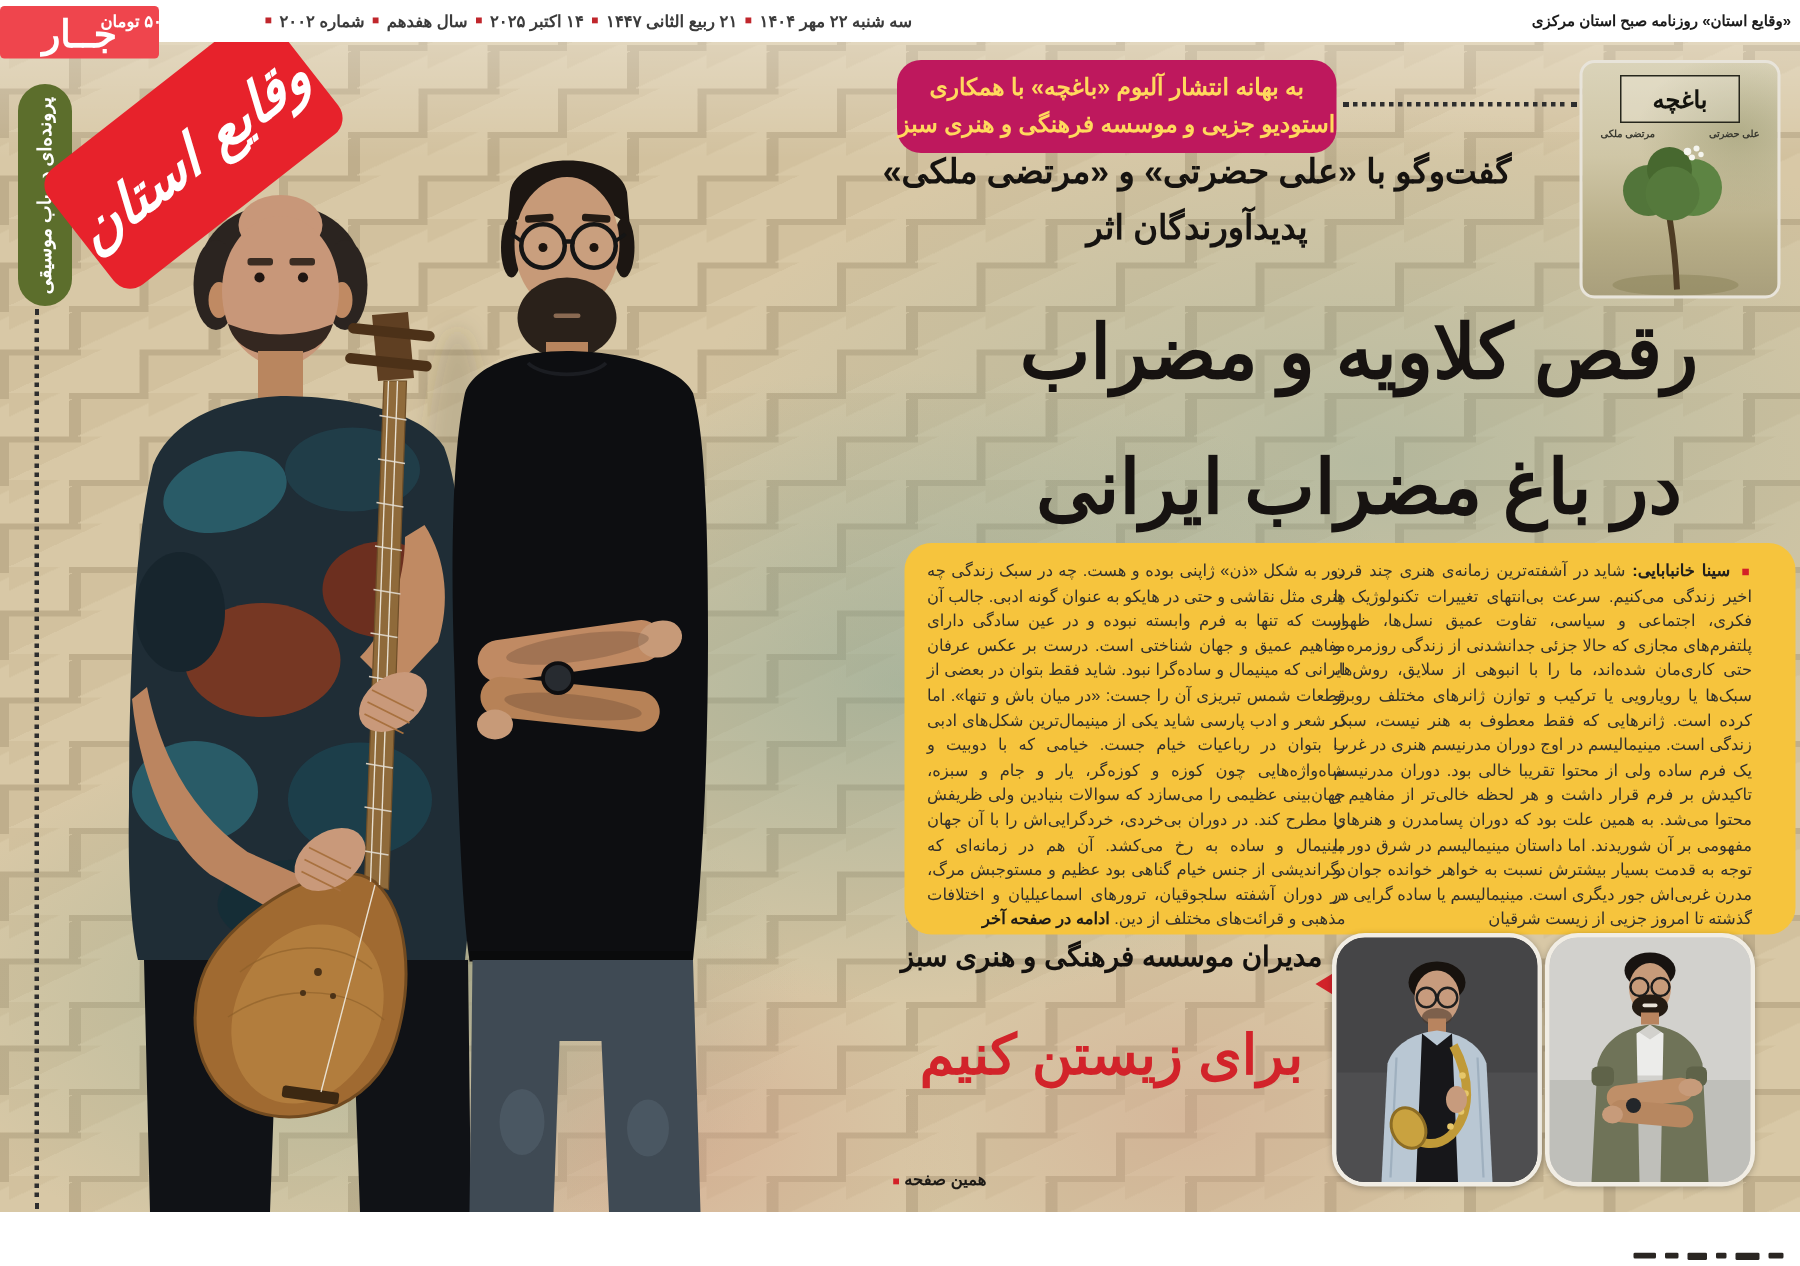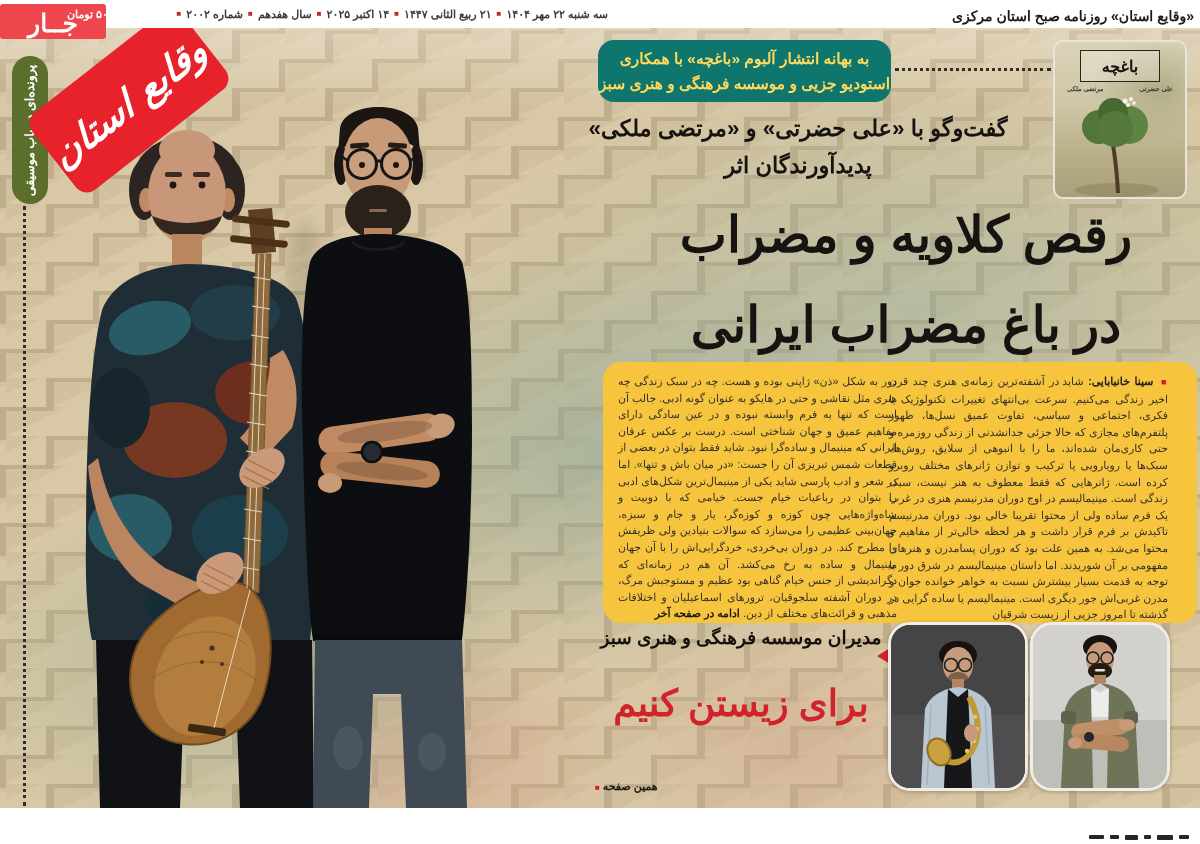--- a/index.html
+++ b/index.html
@@ -20,45 +20,45 @@
     background:
       radial-gradient(420px 260px at 20% 82%, rgba(150,172,146,.55), transparent 70%),
       radial-gradient(520px 300px at 50% 55%, rgba(128,162,146,.50), transparent 70%),
       radial-gradient(640px 330px at 76% 36%, rgba(136,168,152,.42), transparent 72%),
       radial-gradient(300px 200px at 36% 94%, rgba(214,158,136,.50), transparent 70%),
       radial-gradient(280px 190px at 66% 92%, rgba(210,163,140,.45), transparent 70%),
       linear-gradient(180deg, rgba(255,255,255,.28) 0%, rgba(255,255,255,0) 10%);}
 
   
   .topbar{position:absolute;top:0;left:0;width:1200px;height:28px;background:#fff;z-index:30;}
-  .tagline{position:absolute;top:8px;right:6px;font-size:14px;font-weight:bold;color:#1c1c1c;z-index:33;white-space:nowrap;}
+  .tagline{position:absolute;top:8px;right:6px;font-size:10px;font-weight:bold;color:#1c1c1c;z-index:33;white-space:nowrap;}
   .jar{position:absolute;top:4px;left:0;width:106px;height:34px;background:#ef454d;border-radius:3px;z-index:31;
        display:flex;align-items:flex-end;justify-content:center;color:#fff;font-weight:bold;font-size:25px;
        padding-bottom:1px;letter-spacing:2px;}
   .dateline{position:absolute;top:8px;left:8px;width:600px;text-align:right;direction:rtl;white-space:nowrap;
             font-size:11px;font-weight:bold;color:#3b3b3b;z-index:32;}
   .dateline .sep{color:#c0262c;font-size:8px;vertical-align:2px;margin:0 5px;}
   .dateline .onred{color:#fff;}
 
   
   .logo{position:absolute;left:34px;top:52px;width:190px;height:98px;background:#e7222b;border-radius:14px;
         transform:rotate(-38deg);display:flex;align-items:center;justify-content:center;z-index:6;}
   .logo span{color:#fff;font-family:"DejaVu Serif",serif;font-style:italic;font-weight:bold;font-size:38px;
              transform:skewX(-8deg);white-space:nowrap;}
   .pill{position:absolute;left:12px;top:56px;width:36px;height:148px;background:#5c6e2c;border-radius:18px;z-index:5;
         display:flex;align-items:center;justify-content:center;}
   .pill span{transform:rotate(-90deg);white-space:nowrap;color:#fff;font-size:12.5px;font-weight:bold;}
   .vdots{position:absolute;left:23px;top:206px;height:600px;width:0;border-left:3px dotted #2e2e2e;z-index:4;}
   .hdots{position:absolute;left:895px;top:68px;width:156px;height:0;border-top:3px dotted #2e2e2e;z-index:4;}
 
   
-  .kicker{position:absolute;left:598px;top:40px;width:293px;height:62px;background:#0f766e;border-radius:16px;
+  .kicker{position:absolute;left:598px;top:40px;width:293px;height:62px;background:#be185d;border-radius:16px;
           color:#ffd95d;font-weight:bold;font-size:15.5px;line-height:25px;text-align:center;
           display:flex;flex-direction:column;justify-content:center;z-index:7;}
-  .subhead1{position:absolute;left:580px;top:110px;width:436px;z-index:7;color:#161310;font-weight:900;
+  .subhead1{position:absolute;left:580px;top:96px;width:436px;z-index:7;color:#161310;font-weight:900;
             font-size:22.5px;line-height:37px;text-align:center;}
   .headline{position:absolute;left:612px;top:190px;width:588px;z-index:7;color:#171311;font-weight:900;
             font-size:50px;line-height:90px;text-align:center;letter-spacing:-1px;}
 
   
   .album{position:absolute;left:1053px;top:40px;width:130px;height:155px;border-radius:10px;
          border:2px solid #e8e4da;overflow:hidden;z-index:7;
          background:
            radial-gradient(90px 70px at 80% 30%, rgba(139,140,96,.45), transparent 75%),
            linear-gradient(180deg,#dad3b9 0%,#cfc6a6 40%,#b7ad87 75%,#a99f7c 100%);}

